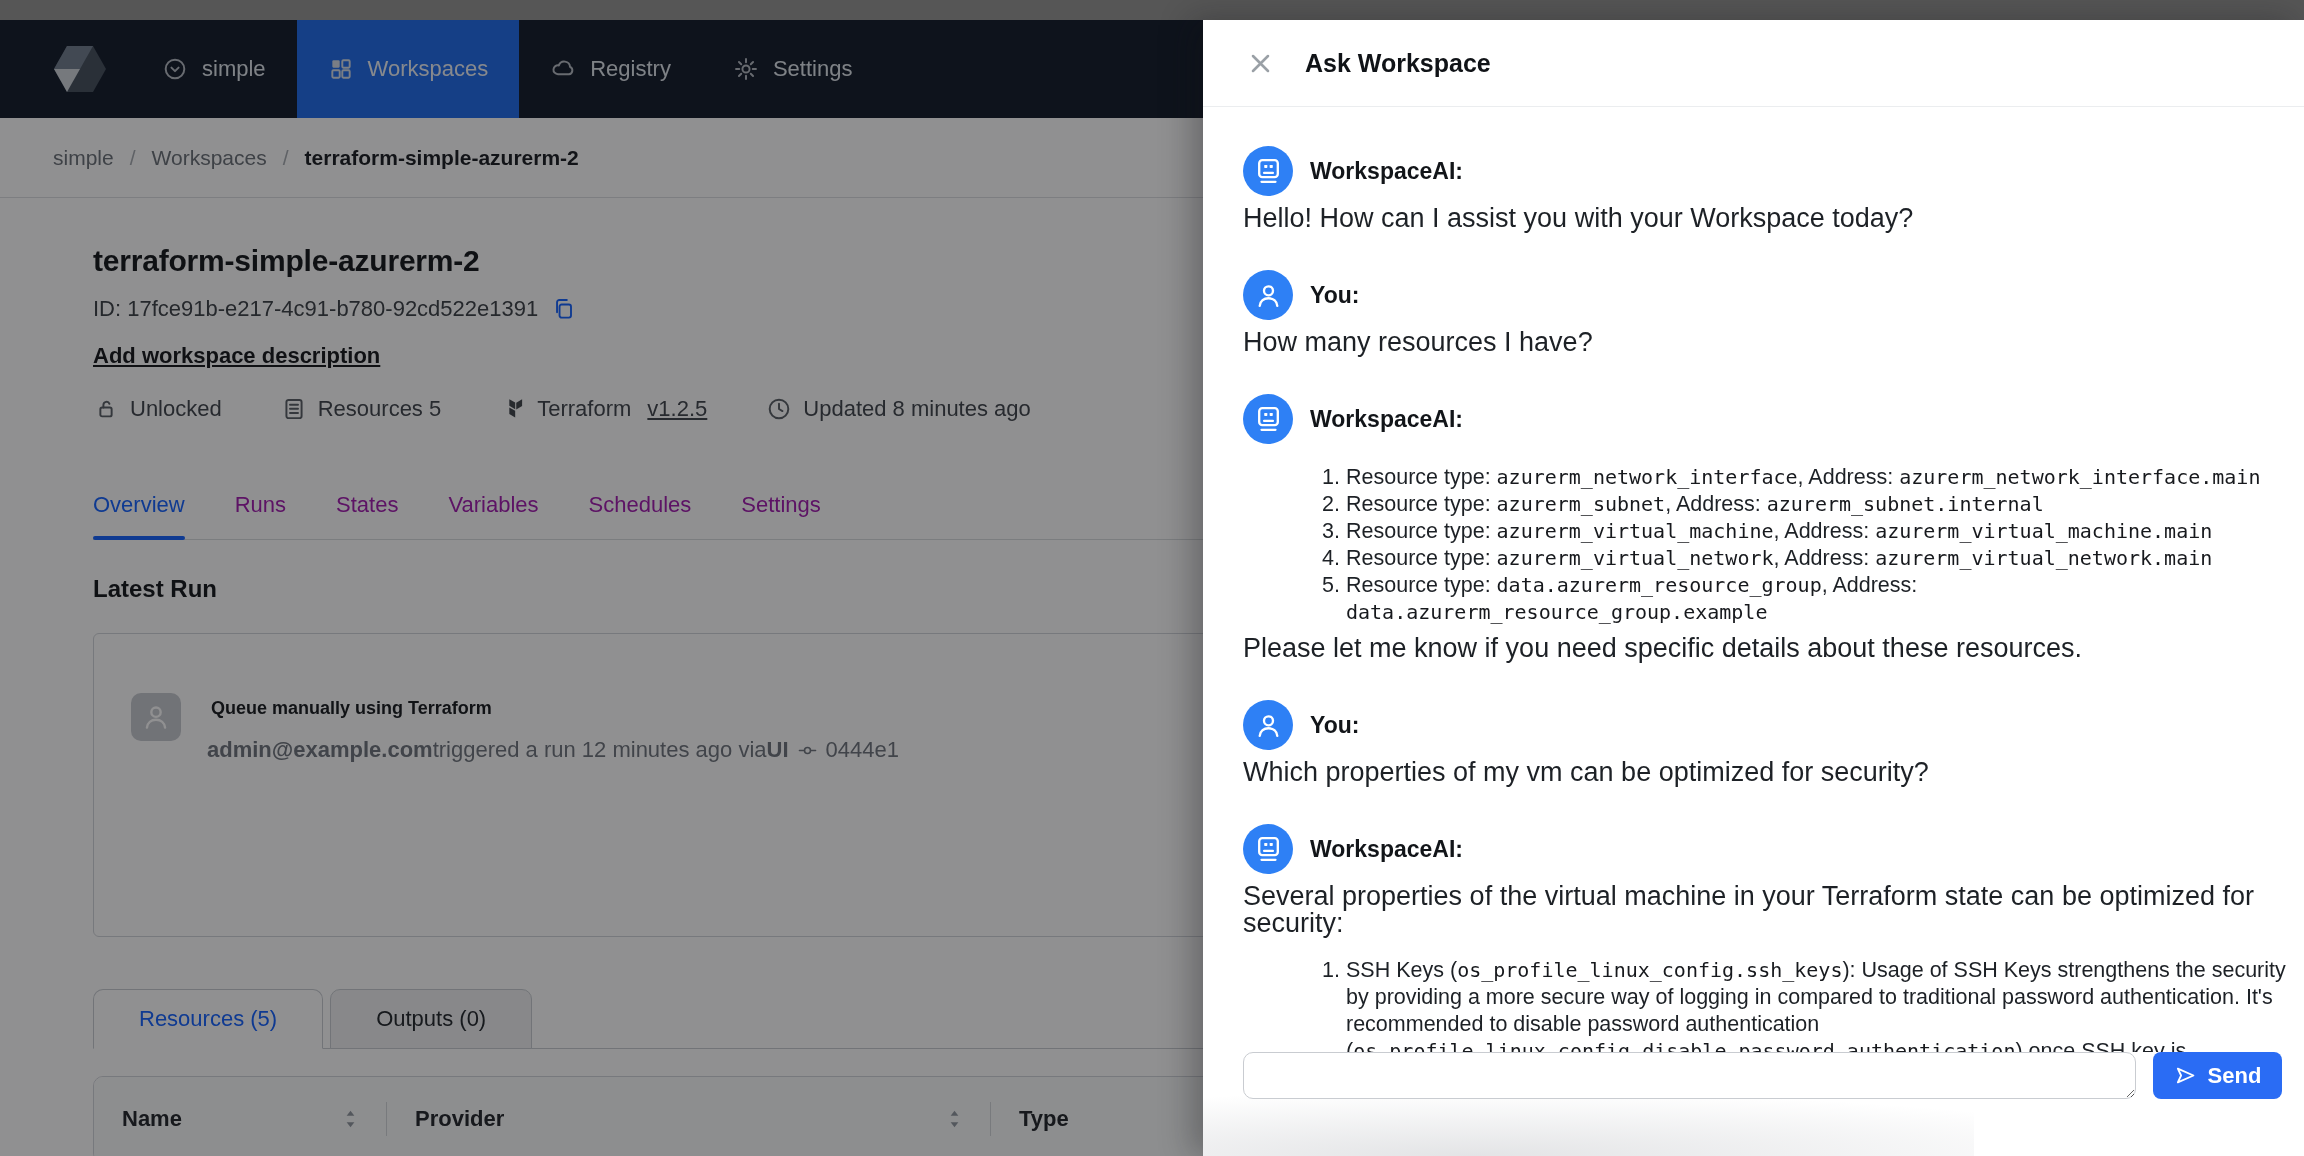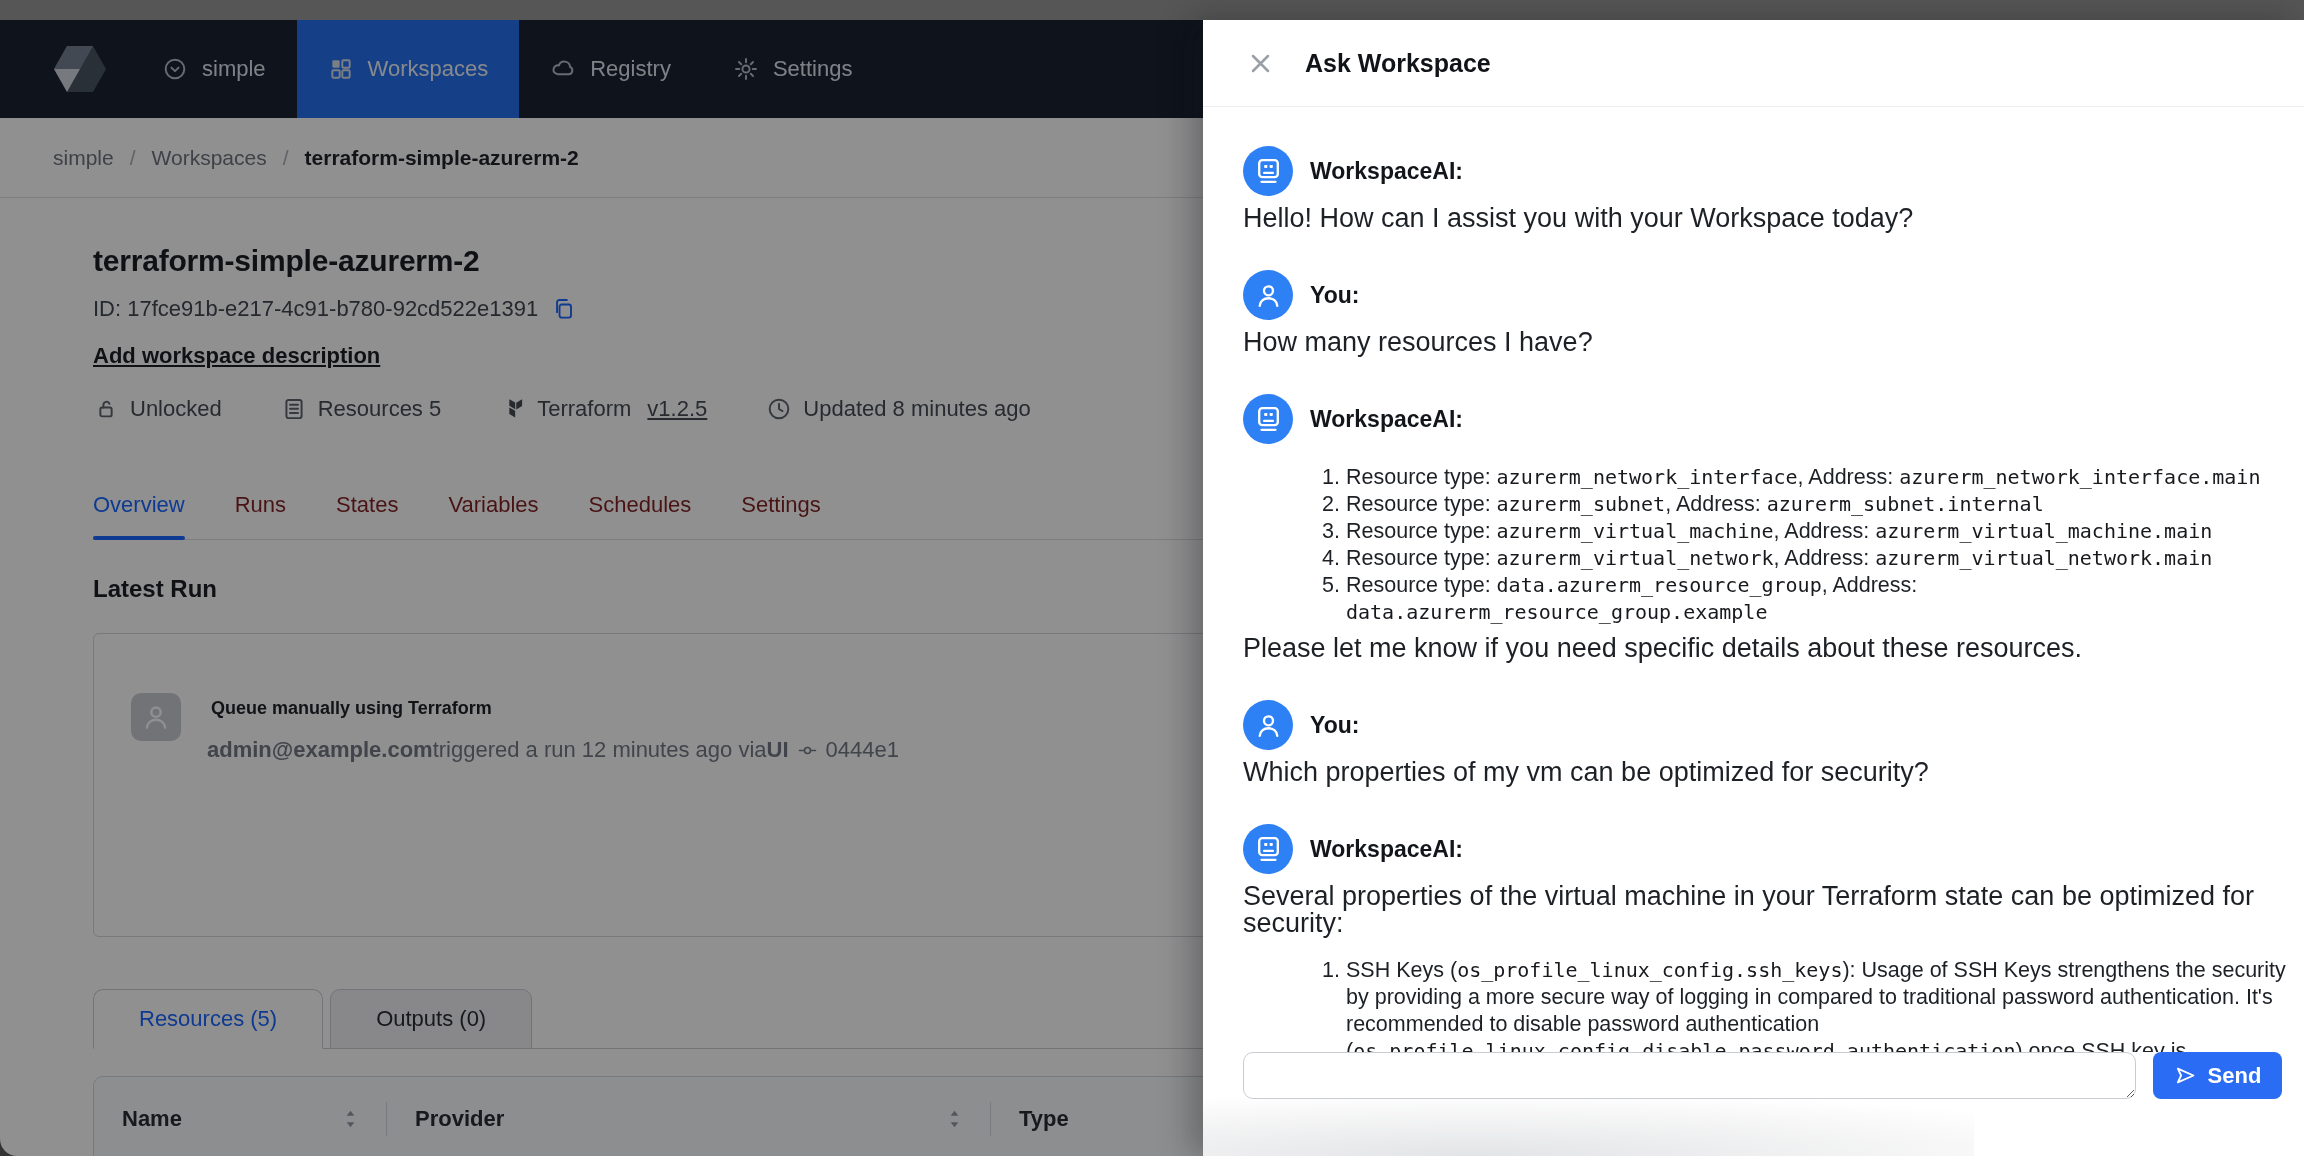--- a/index.html
+++ b/index.html
@@ -1,20 +1,20 @@
 <!DOCTYPE html>
 <html><head>
 <meta charset="utf-8">
 <style>
   * { margin:0; padding:0; box-sizing:border-box; }
   html,body { background:#565656; font-family:"Liberation Sans", sans-serif; }
   .stage { position:relative; width:2304px; height:1156px; overflow:hidden; background:#565656; }
 
   
-  .page { position:absolute; top:20px; left:0; right:0; bottom:0; background:#ffffff; z-index:1;border-radius:17px; }
+  .page { position:absolute; top:20px; left:0; right:0; bottom:0; background:#ffffff; z-index:1; }
 
   .navbar { height:98px; background:#131c2b; display:flex; align-items:stretch; }
   .nav-logo { align-self:center; margin-left:53px; margin-right:24px; width:54px; height:48px; }
   .nav-items { display:flex; align-items:stretch; }
   .nav-item { display:flex; align-items:center; gap:14px; padding:0 31px; font-size:22px; color:#dfe5eb; cursor:pointer; }
   .nav-item.active { background:#1f6ceb; color:#eef2f8; }
   .nav-item .ic { width:26px; height:26px; color:#b6bcc4; }
   .nav-item.active .ic { color:#d7dfe9; }
 
   .breadcrumbbar { height:80px; display:flex; align-items:center; padding-left:53px; border-bottom:1px solid #dcdfe2; font-size:21px; }
@@ -28,21 +28,21 @@
   .id-row .ic { width:25px; height:25px; color:#1563ff; margin-left:13px; }
   .add-desc { display:inline-block; margin-top:21px; font-size:22px; font-weight:bold; color:#17191d; text-decoration:underline; cursor:pointer; }
 
   .status-row { margin-top:27px; display:flex; align-items:flex-end; gap:59px; font-size:22px; color:#41464d; }
   .status-item { display:flex; align-items:center; gap:11px; }
   .status-item .ic { width:26px; height:26px; color:#5a6066; }
   .status-item .ic.fill { color:#40454c; }
   .status-link { color:#41464d; text-decoration:underline; cursor:pointer; margin-left:5px; }
 
   .tabs-row { margin-top:70px; display:flex; gap:50px; font-size:22px; border-bottom:1px solid #d9dcdf; width:2067px; }
-  .tab { padding-bottom:21px; color:#7f1d1d; cursor:pointer; position:relative; }
+  .tab { padding-bottom:21px; color:#a21caf; cursor:pointer; position:relative; }
   .tab.active { color:#1563ff; }
   .tab.active::after { content:""; position:absolute; left:0; right:0; bottom:-1px; height:4px; background:#1563ff; border-radius:2px; }
 
   .latest-heading { margin-top:35px; font-size:24px; font-weight:bold; color:#15181c; }
   .run-card { margin-top:30px; width:2067px; height:304px; border:1px solid #d2d5da; border-radius:6px; position:relative; background:#fff; }
   .run-avatar { position:absolute; left:37px; top:59px; width:50px; height:48px; border-radius:10px; background:#c7cad0; display:flex; align-items:center; justify-content:center; }
   .run-avatar .ic { width:32px; height:32px; color:#ffffff; }
   .run-title { position:absolute; left:117px; top:64px; font-size:18px; font-weight:bold; color:#191c20; }
   .run-meta { position:absolute; left:113px; top:103px; font-size:22px; color:#70767e; display:flex; align-items:center; }
   .run-meta b { font-weight:bold; color:#70767e; }

